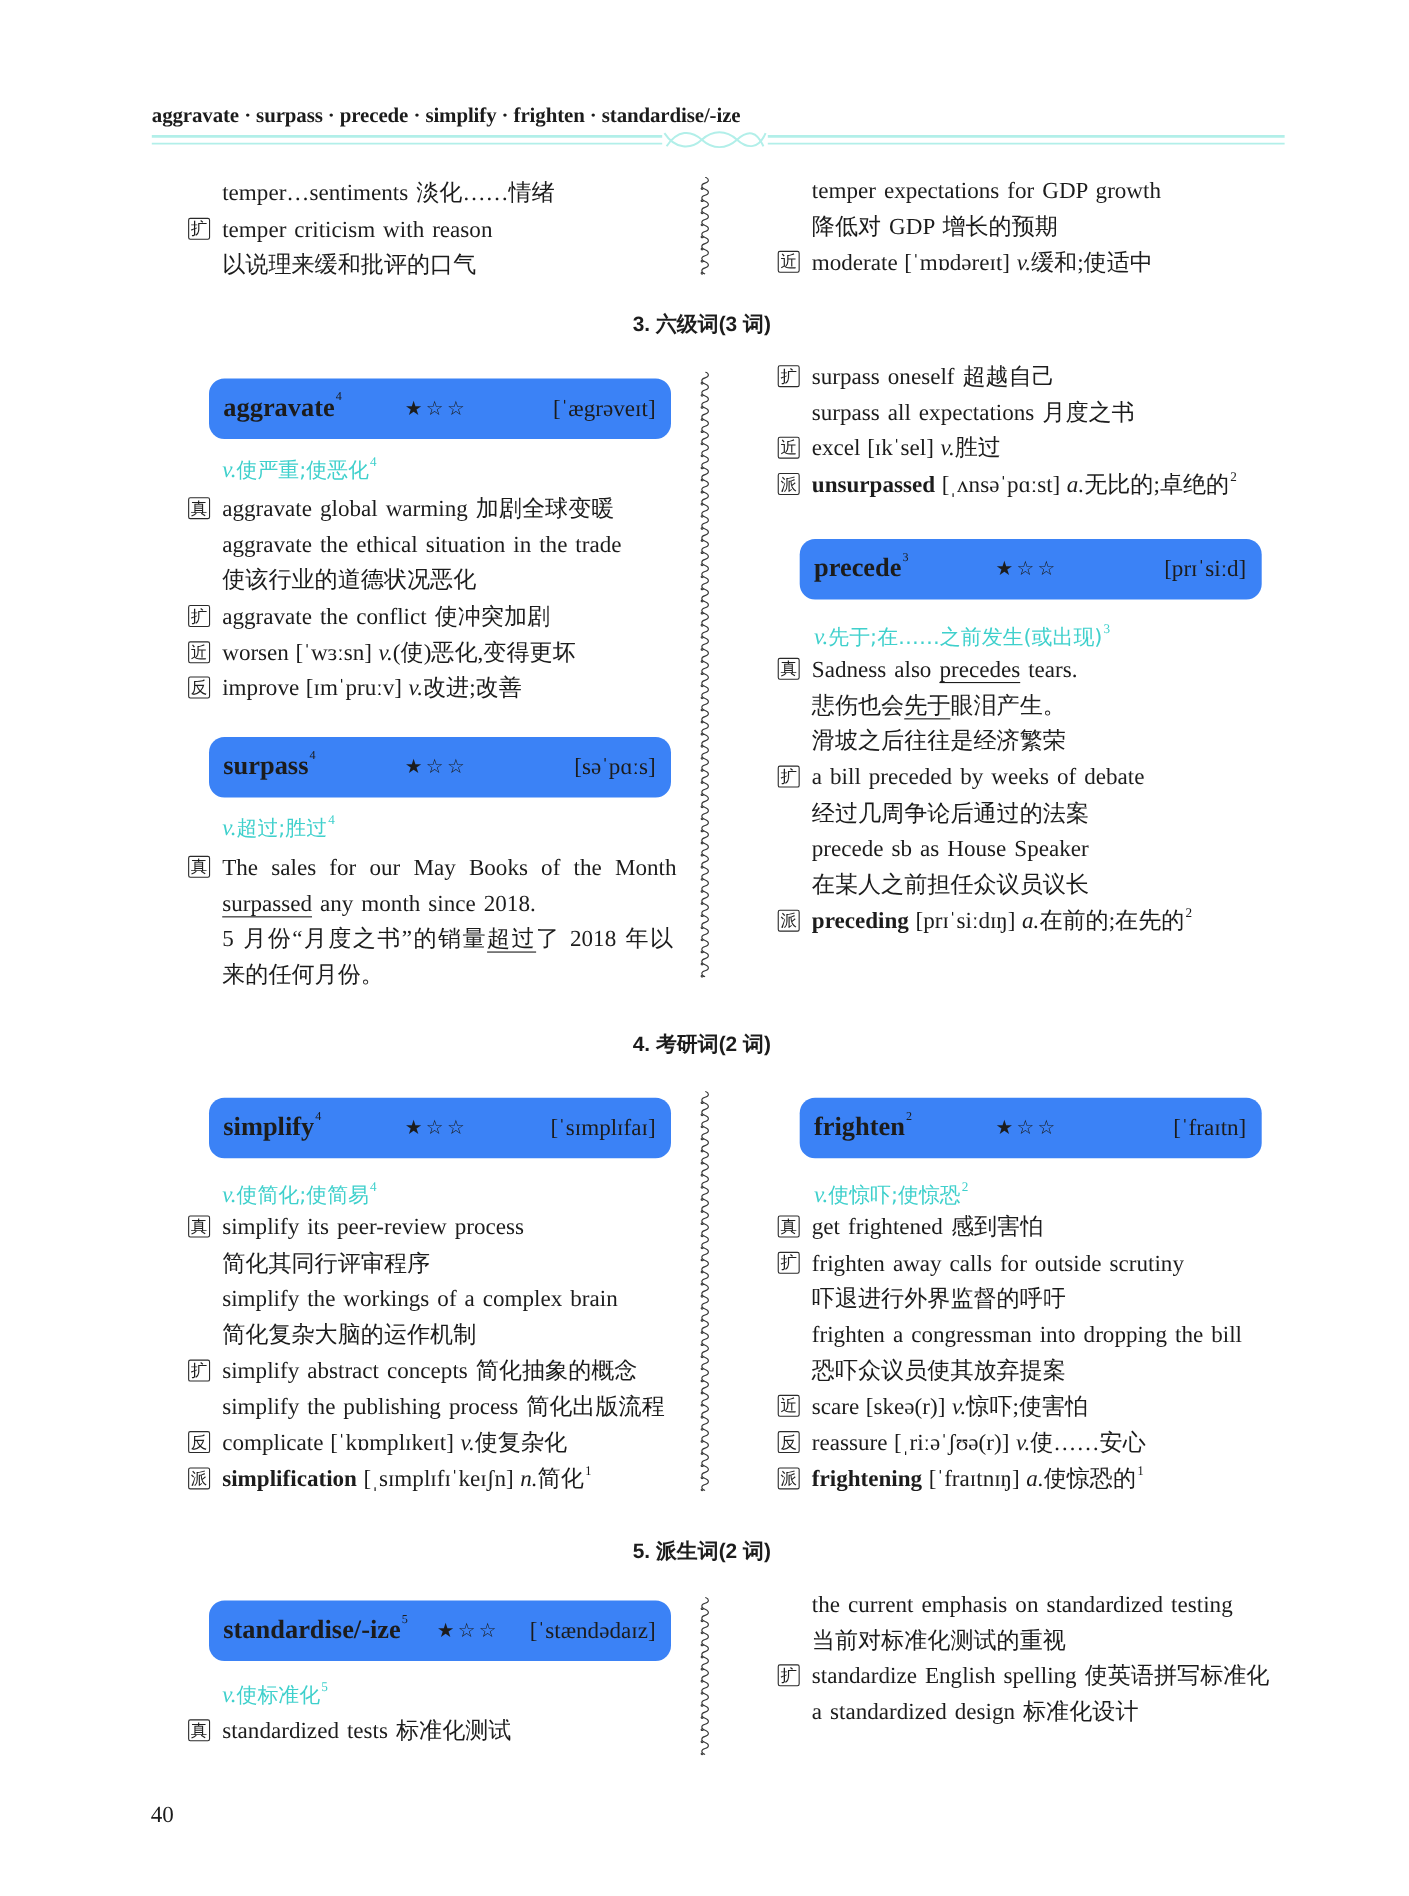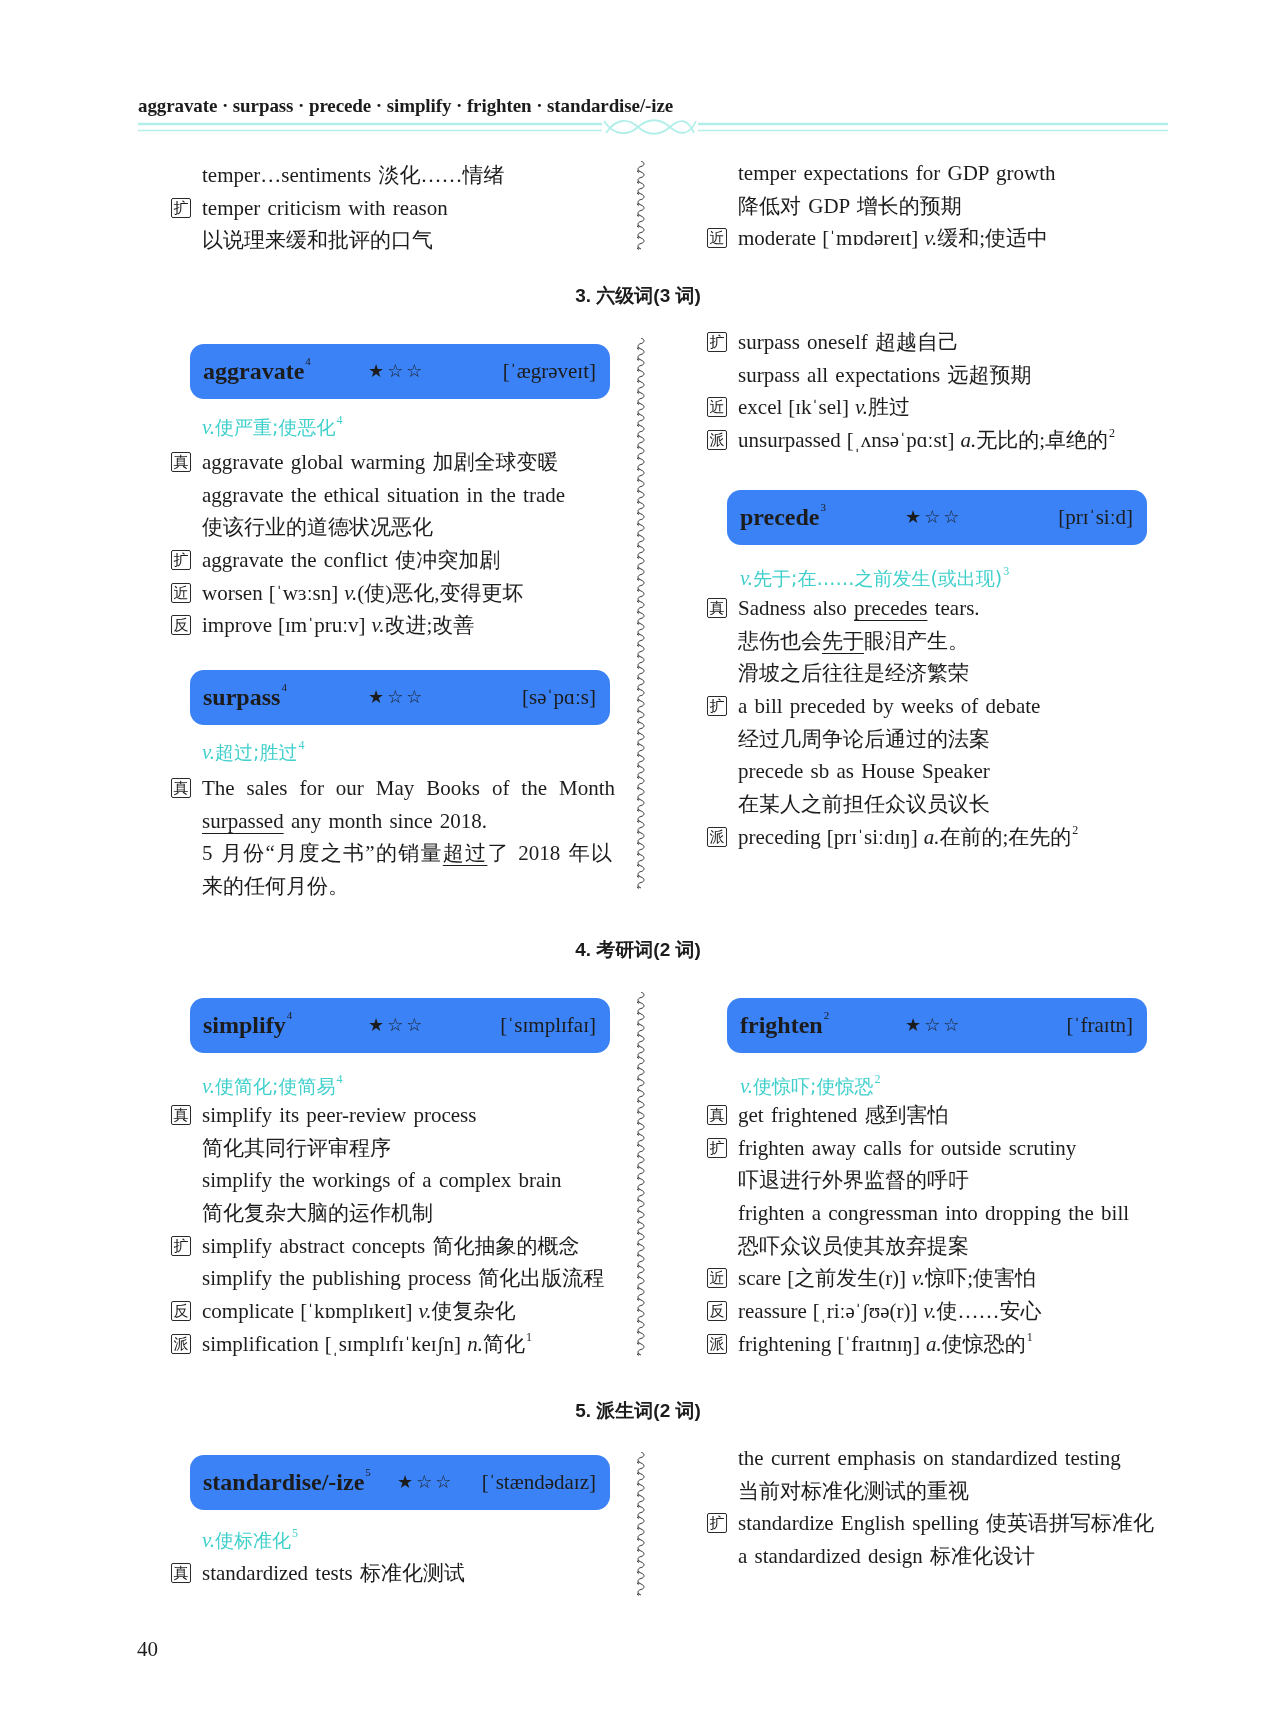--- a/index.html
+++ b/index.html
@@ -3,21 +3,21 @@
 <meta charset="utf-8">
 <style>
 *{box-sizing:border-box;}
 html,body{margin:0;padding:0;background:#ffffff;}
 .page{position:relative;width:1168px;height:1724px;background:#ffffff;overflow:hidden;font-family:"Liberation Serif","DejaVu Serif",serif;color:#1c1c1c;}
 .hdr-title{position:absolute;left:138px;top:95px;font-size:19px;font-weight:bold;white-space:nowrap;letter-spacing:-0.1px;}
 .hdr-rule{position:absolute;left:0;top:116px;}
 .blk{position:absolute;}
 .ln{position:relative;height:32.7px;line-height:32.7px;padding-left:31px;font-size:21px;white-space:nowrap;word-spacing:2px;}
 .mk{position:absolute;left:0;top:6px;width:20px;height:20px;border:1.3px solid #2a2a2a;border-radius:2px;font-size:15px;line-height:18px;text-align:center;word-spacing:0;font-family:"DejaVu Sans",sans-serif;}
-.b{font-weight:normal;}
+.b{font-weight:bold;}
 .ph{margin:0 6px 0 6px;}
 .pos{font-style:italic;}
 sup{font-size:12px;vertical-align:top;line-height:1;position:relative;top:3px;margin-left:1px;}
 u{text-decoration:underline;text-underline-offset:5px;text-decoration-thickness:1px;}
 .just{display:inline-block;text-align:justify;text-align-last:justify;font-family:Liberation Serif, serif;}
 .card{position:absolute;width:420px;height:55px;background:#3b82f6;border-radius:14px;}
 .card .hw{position:absolute;left:13px;top:0;line-height:55px;font-size:24px;font-weight:bold;white-space:nowrap;}
 .card .hw sup{font-size:11px;font-weight:normal;top:12px;}
 .card .stars{position:absolute;left:178px;top:0;line-height:55px;font-size:18px;letter-spacing:3px;}
 .card .cph{position:absolute;right:14px;top:0;line-height:55px;font-size:21px;white-space:nowrap;}
@@ -84,21 +84,21 @@
   <div class="def" style="left:202px;top:736px;"><span class="pos">v.</span><span class="zh">超过;胜过</span><sup>4</sup></div>
   <div class="blk" style="left:171px;top:772px;">
     <div class="ln"><span class="mk">真</span><span class="just" style="width:413px;">The sales for our May Books of the Month</span></div>
     <div class="ln"><span></span><u>surpassed</u><span> any month since 2018.</span></div>
     <div class="ln"><span class="just" style="width:410px;"><span>5 月份“月度之书”的销量</span><u>超过</u><span>了 2018 年以</span></span></div>
     <div class="ln"><span>来的任何月份。</span></div>
   </div>
 
   <div class="blk" style="left:707px;top:326px;">
     <div class="ln"><span class="mk">扩</span><span>surpass oneself 超越自己</span></div>
-    <div class="ln"><span>surpass all expectations 远超预期</span></div>
+    <div class="ln"><span>surpass all expectations 月度之书</span></div>
     <div class="ln"><span class="mk">近</span><span>excel</span><span class="ph">[ɪkˈsel]</span><span class="pos">v.</span><span>胜过</span></div>
     <div class="ln"><span class="mk">派</span><span class="b">unsurpassed</span><span class="ph">[ˌʌnsəˈpɑːst]</span><span class="pos">a.</span><span>无比的;卓绝的</span><sup>2</sup></div>
   </div>
 
   <div class="card" style="left:727px;top:490px;">
     <span class="hw"><span>precede</span><sup>3</sup></span>
     <span class="stars">★☆☆</span>
     <span class="cph">[prɪˈsiːd]</span>
   </div>
   <div class="def" style="left:740px;top:562px;"><span class="pos">v.</span><span class="zh">先于;在……之前发生(或出现)</span><sup>3</sup></div>
@@ -141,21 +141,21 @@
     <span class="stars">★☆☆</span>
     <span class="cph">[ˈfraɪtn]</span>
   </div>
   <div class="def" style="left:740px;top:1070px;"><span class="pos">v.</span><span class="zh">使惊吓;使惊恐</span><sup>2</sup></div>
   <div class="blk" style="left:707px;top:1099px;">
     <div class="ln"><span class="mk">真</span><span>get frightened 感到害怕</span></div>
     <div class="ln"><span class="mk">扩</span><span>frighten away calls for outside scrutiny</span></div>
     <div class="ln"><span>吓退进行外界监督的呼吁</span></div>
     <div class="ln"><span>frighten a congressman into dropping the bill</span></div>
     <div class="ln"><span>恐吓众议员使其放弃提案</span></div>
-    <div class="ln"><span class="mk">近</span><span>scare</span><span class="ph">[之前发生(r)]</span><span class="pos">v.</span><span>惊吓;使害怕</span></div>
+    <div class="ln"><span class="mk">近</span><span>scare</span><span class="ph">[skeə(r)]</span><span class="pos">v.</span><span>惊吓;使害怕</span></div>
     <div class="ln"><span class="mk">反</span><span>reassure</span><span class="ph">[ˌriːəˈʃʊə(r)]</span><span class="pos">v.</span><span>使……安心</span></div>
     <div class="ln"><span class="mk">派</span><span class="b">frightening</span><span class="ph">[ˈfraɪtnɪŋ]</span><span class="pos">a.</span><span>使惊恐的</span><sup>1</sup></div>
   </div>
 
   <svg class="divider" width="14" height="366" style="top:992px;">
       <path fill="none" stroke="#3a3a3a" stroke-width="1" d="M7,0 C11,1.5 11,4.5 7,5.5 C3,6.5 3,9.5 7,11 M4.2,9.6 a0.8,0.8 0 1,0 0.1,0 M7,11 C11,12.5 11,15.5 7,16.5 C3,17.5 3,20.5 7,22 M4.2,20.6 a0.8,0.8 0 1,0 0.1,0 M7,22 C11,23.5 11,26.5 7,27.5 C3,28.5 3,31.5 7,33 M4.2,31.6 a0.8,0.8 0 1,0 0.1,0 M7,33 C11,34.5 11,37.5 7,38.5 C3,39.5 3,42.5 7,44 M4.2,42.6 a0.8,0.8 0 1,0 0.1,0 M7,44 C11,45.5 11,48.5 7,49.5 C3,50.5 3,53.5 7,55 M4.2,53.6 a0.8,0.8 0 1,0 0.1,0 M7,55 C11,56.5 11,59.5 7,60.5 C3,61.5 3,64.5 7,66 M4.2,64.6 a0.8,0.8 0 1,0 0.1,0 M7,66 C11,67.5 11,70.5 7,71.5 C3,72.5 3,75.5 7,77 M4.2,75.6 a0.8,0.8 0 1,0 0.1,0 M7,77 C11,78.5 11,81.5 7,82.5 C3,83.5 3,86.5 7,88 M4.2,86.6 a0.8,0.8 0 1,0 0.1,0 M7,88 C11,89.5 11,92.5 7,93.5 C3,94.5 3,97.5 7,99 M4.2,97.6 a0.8,0.8 0 1,0 0.1,0 M7,99 C11,100.5 11,103.5 7,104.5 C3,105.5 3,108.5 7,110 M4.2,108.6 a0.8,0.8 0 1,0 0.1,0 M7,110 C11,111.5 11,114.5 7,115.5 C3,116.5 3,119.5 7,121 M4.2,119.6 a0.8,0.8 0 1,0 0.1,0 M7,121 C11,122.5 11,125.5 7,126.5 C3,127.5 3,130.5 7,132 M4.2,130.6 a0.8,0.8 0 1,0 0.1,0 M7,132 C11,133.5 11,136.5 7,137.5 C3,138.5 3,141.5 7,143 M4.2,141.6 a0.8,0.8 0 1,0 0.1,0 M7,143 C11,144.5 11,147.5 7,148.5 C3,149.5 3,152.5 7,154 M4.2,152.6 a0.8,0.8 0 1,0 0.1,0 M7,154 C11,155.5 11,158.5 7,159.5 C3,160.5 3,163.5 7,165 M4.2,163.6 a0.8,0.8 0 1,0 0.1,0 M7,165 C11,166.5 11,169.5 7,170.5 C3,171.5 3,174.5 7,176 M4.2,174.6 a0.8,0.8 0 1,0 0.1,0 M7,176 C11,177.5 11,180.5 7,181.5 C3,182.5 3,185.5 7,187 M4.2,185.6 a0.8,0.8 0 1,0 0.1,0 M7,187 C11,188.5 11,191.5 7,192.5 C3,193.5 3,196.5 7,198 M4.2,196.6 a0.8,0.8 0 1,0 0.1,0 M7,198 C11,199.5 11,202.5 7,203.5 C3,204.5 3,207.5 7,209 M4.2,207.6 a0.8,0.8 0 1,0 0.1,0 M7,209 C11,210.5 11,213.5 7,214.5 C3,215.5 3,218.5 7,220 M4.2,218.6 a0.8,0.8 0 1,0 0.1,0 M7,220 C11,221.5 11,224.5 7,225.5 C3,226.5 3,229.5 7,231 M4.2,229.6 a0.8,0.8 0 1,0 0.1,0 M7,231 C11,232.5 11,235.5 7,236.5 C3,237.5 3,240.5 7,242 M4.2,240.6 a0.8,0.8 0 1,0 0.1,0 M7,242 C11,243.5 11,246.5 7,247.5 C3,248.5 3,251.5 7,253 M4.2,251.6 a0.8,0.8 0 1,0 0.1,0 M7,253 C11,254.5 11,257.5 7,258.5 C3,259.5 3,262.5 7,264 M4.2,262.6 a0.8,0.8 0 1,0 0.1,0 M7,264 C11,265.5 11,268.5 7,269.5 C3,270.5 3,273.5 7,275 M4.2,273.6 a0.8,0.8 0 1,0 0.1,0 M7,275 C11,276.5 11,279.5 7,280.5 C3,281.5 3,284.5 7,286 M4.2,284.6 a0.8,0.8 0 1,0 0.1,0 M7,286 C11,287.5 11,290.5 7,291.5 C3,292.5 3,295.5 7,297 M4.2,295.6 a0.8,0.8 0 1,0 0.1,0 M7,297 C11,298.5 11,301.5 7,302.5 C3,303.5 3,306.5 7,308 M4.2,306.6 a0.8,0.8 0 1,0 0.1,0 M7,308 C11,309.5 11,312.5 7,313.5 C3,314.5 3,317.5 7,319 M4.2,317.6 a0.8,0.8 0 1,0 0.1,0 M7,319 C11,320.5 11,323.5 7,324.5 C3,325.5 3,328.5 7,330 M4.2,328.6 a0.8,0.8 0 1,0 0.1,0 M7,330 C11,331.5 11,334.5 7,335.5 C3,336.5 3,339.5 7,341 M4.2,339.6 a0.8,0.8 0 1,0 0.1,0 M7,341 C11,342.5 11,345.5 7,346.5 C3,347.5 3,350.5 7,352 M4.2,350.6 a0.8,0.8 0 1,0 0.1,0 M7,352 C11,353.5 11,356.5 7,357.5 C3,358.5 3,361.5 7,363 M4.2,361.6 a0.8,0.8 0 1,0 0.1,0 "></path>
     </svg>
 
   <div class="sec-h" style="top:1398px;">5. 派生词(2 词)</div>
 

